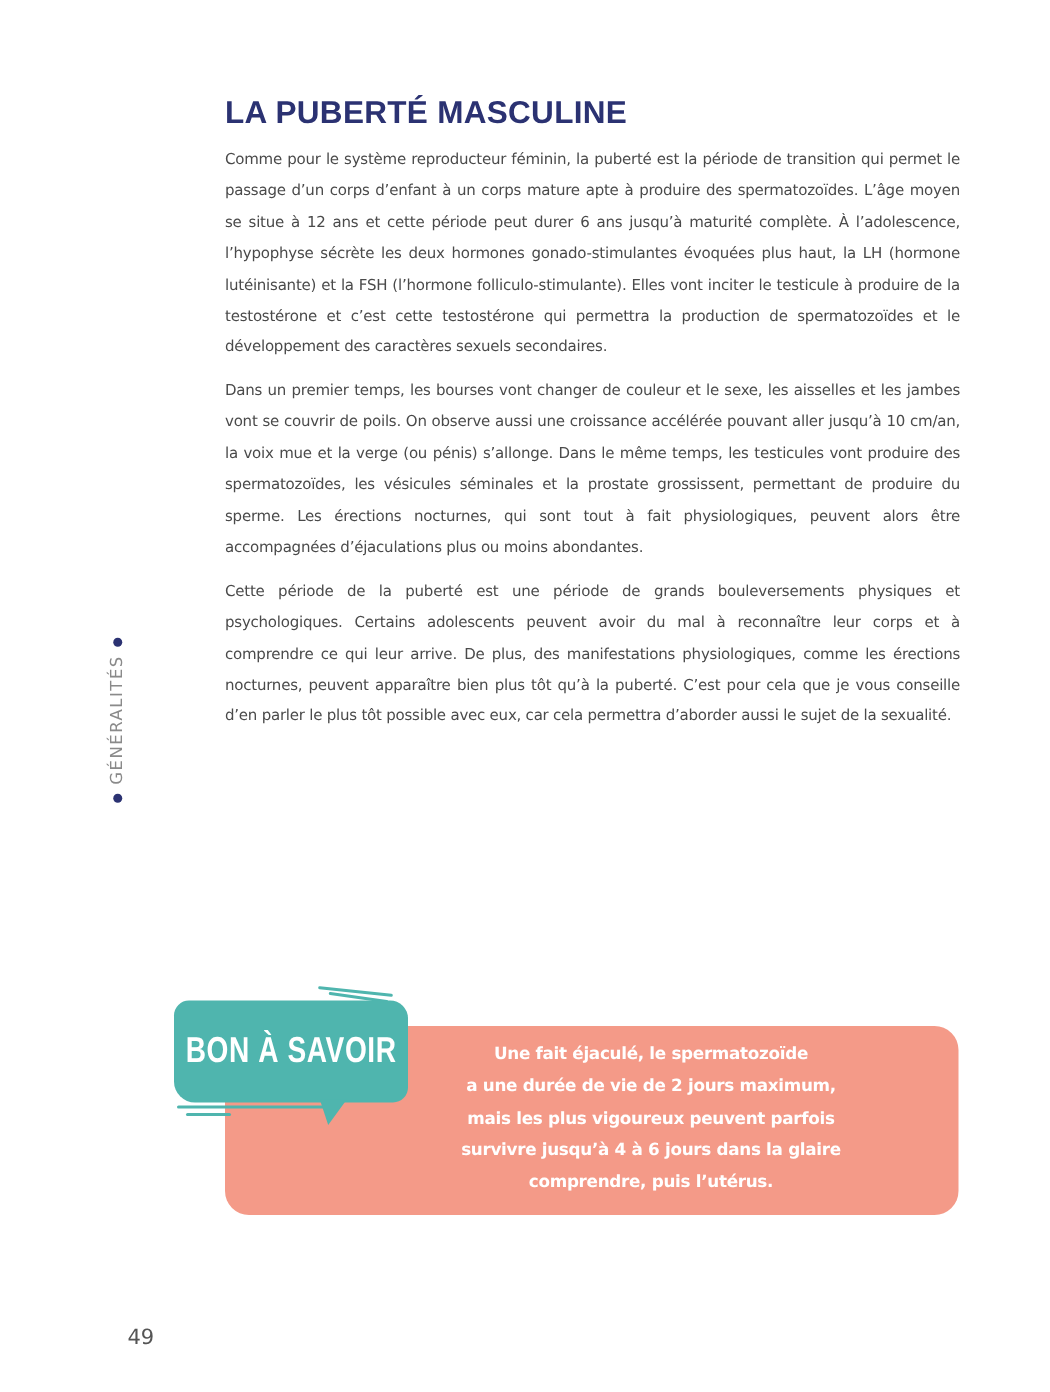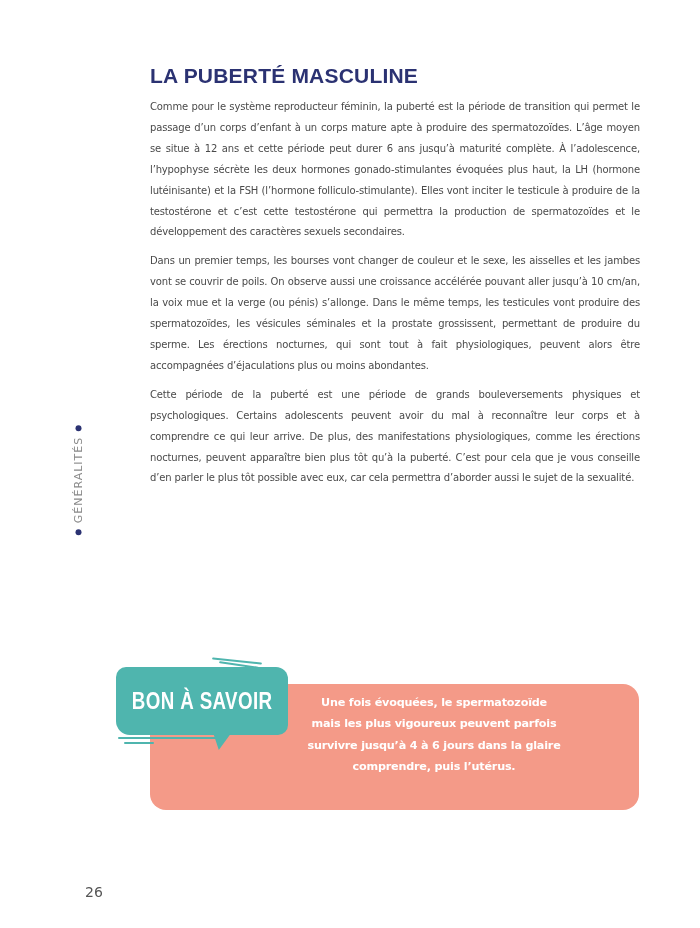--- a/index.html
+++ b/index.html
@@ -96,21 +96,21 @@
       font-weight: bold;
       font-size: 11.2px;
       line-height: 21.3px;
       color: #ffffff;
       letter-spacing: -0.2px;
     }
     .bubble {
       position: absolute;
       left: 72px;
       top: 667px;
-      width: 172px;
+      width: 156px;
       height: 68px;
       background: #4fb5ae;
       border-radius: 10px 12px 10px 14px;
       display: flex;
       align-items: center;
       justify-content: center;
     }
     .bubble-tail {
       position: absolute;
       left: 168px;
@@ -152,30 +152,31 @@
 
   <div class="side-label">
     <span class="dot"></span>
     <span class="label">GÉNÉRALITÉS</span>
     <span class="dot"></span>
   </div>
 
   <div class="callout-box"></div>
 
   <div class="callout-text">
-    <div>Une fois évoquées, le spermatozoïde</div>
+    <div>Une fait éjaculé, le spermatozoïde</div>
+    <div>a une durée de vie de 2 jours maximum,</div>
     <div>mais les plus vigoureux peuvent parfois</div>
     <div>survivre jusqu’à 4 à 6 jours dans la glaire</div>
     <div>comprendre, puis l’utérus.</div>
   </div>
 
   <div class="stroke" style="left:168px; top:660px; width:50px; transform:rotate(6deg);"></div>
   <div class="stroke" style="left:175px; top:664px; width:40px; transform:rotate(8deg);"></div>
   <div class="stroke" style="left:74px; top:737px; width:100px;"></div>
   <div class="stroke" style="left:80px; top:742px; width:30px;"></div>
 
   <div class="bubble">
     <span class="bubble-label">BON À SAVOIR</span>
   </div>
   <div class="bubble-tail"></div>
 
-  <div class="page-number">26</div>
+  <div class="page-number">49</div>
 </div>
 
 </body></html>

